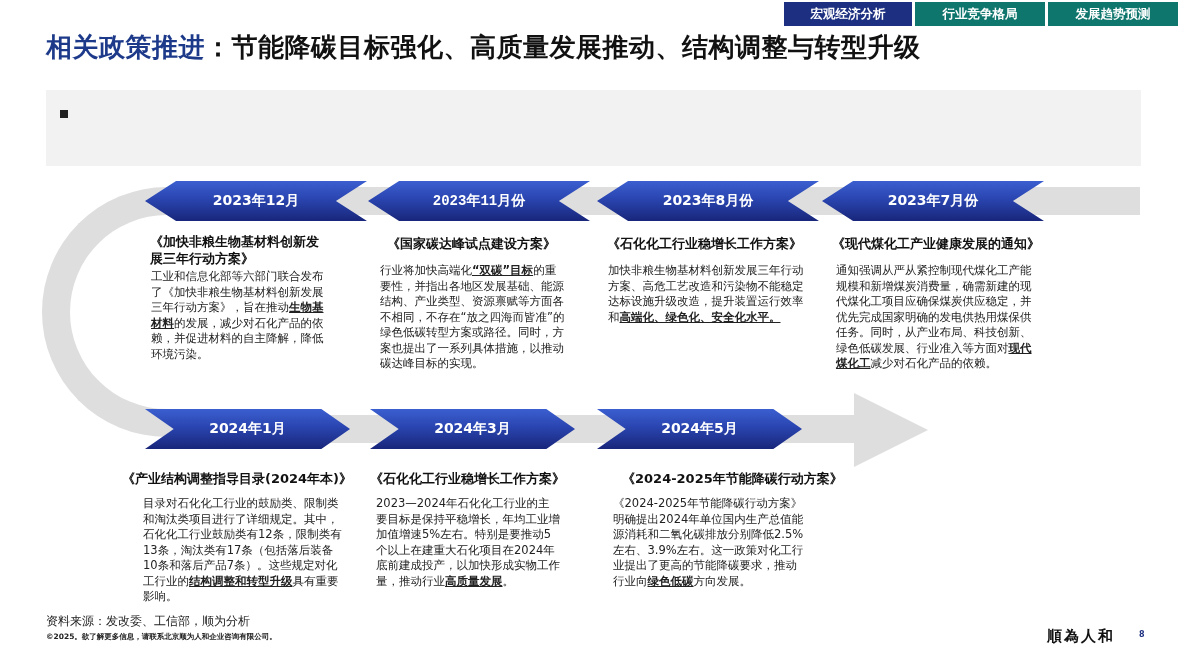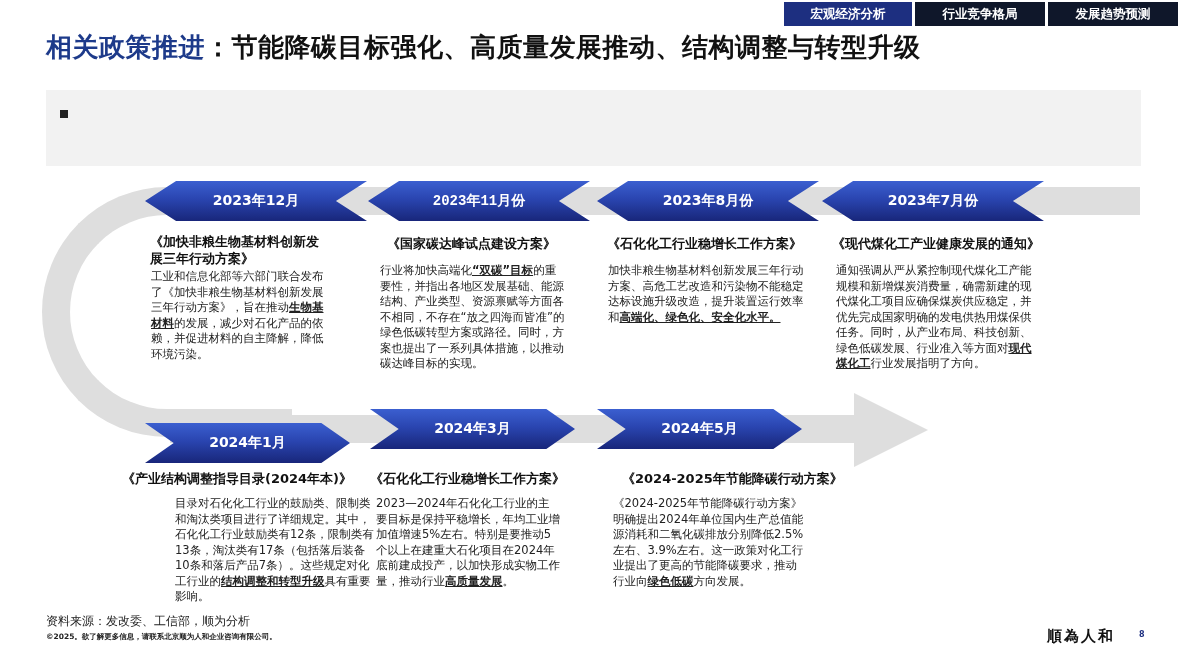--- a/index.html
+++ b/index.html
@@ -3,21 +3,21 @@
 <meta charset="utf-8">
 <style>
   * { margin: 0; padding: 0; box-sizing: border-box; }
   body {
     width: 1190px; height: 669px; background: #ffffff; position: relative; overflow: hidden;
     font-family: "DejaVu Sans", "Liberation Sans", sans-serif; color: #222;
   }
   .top-tabs { position: absolute; top: 2px; left: 784px; display: flex; gap: 3px; }
   .top-tab {
     width: 130px; height: 24px; font-size: 12.5px; font-weight: bold; color: #fff;
-    display: flex; align-items: center; justify-content: center; background: #0f172a;
+    display: flex; align-items: center; justify-content: center; background: #0f766e;
   }
   .top-tab.active { background: #1d2f80; width: 128px; }
   .title {
     position: absolute; top: 30px; left: 46px; font-size: 26px; font-weight: bold; color: #111; white-space: nowrap;
     letter-spacing: 0.5px;
   }
   .title .accent { color: #1d3a8a; margin-top: 48px; }
   .summary {
     position: absolute; top: 90px; left: 46px; width: 1095px; height: 76px; background: #f2f2f2;
     padding: 9px 16px 0 40px; font-size: 15px; line-height: 30px; color: #222;
@@ -87,29 +87,29 @@
   <span>行业将加快高端化</span><span class="hl">“双碳”目标</span><span>的重要性，并指出各地区发展基础、能源结构、产业类型、资源禀赋等方面各不相同，不存在“放之四海而皆准”的绿色低碳转型方案或路径。同时，方案也提出了一系列具体措施，以推动碳达峰目标的实现。</span>
 </div>
 
 <div class="card-title" style="left:607px; top:235px; width:210px;">《石化化工行业稳增长工作方案》</div>
 <div class="card-body" style="left:608px; top:263px; width:200px;">
   <span>加快非粮生物基材料创新发展三年行动方案、高危工艺改造和污染物不能稳定达标设施升级改造，提升装置运行效率和</span><span class="hl">高端化、绿色化、安全化水平。</span>
 </div>
 
 <div class="card-title" style="left:832px; top:235px; width:220px;">《现代煤化工产业健康发展的通知》</div>
 <div class="card-body" style="left:836px; top:263px; width:200px;">
-  <span>通知强调从严从紧控制现代煤化工产能规模和新增煤炭消费量，确需新建的现代煤化工项目应确保煤炭供应稳定，并优先完成国家明确的发电供热用煤保供任务。同时，从产业布局、科技创新、绿色低碳发展、行业准入等方面对</span><span class="hl">现代煤化工</span><span>行业发展指明了方向。</span>
+  <span>通知强调从严从紧控制现代煤化工产能规模和新增煤炭消费量，确需新建的现代煤化工项目应确保煤炭供应稳定，并优先完成国家明确的发电供热用煤保供任务。同时，从产业布局、科技创新、绿色低碳发展、行业准入等方面对</span><span class="hl">现代煤化工</span><span>减少对石化产品的依赖。</span>
 </div>
 
-<div class="ribbon right" style="left:145px; top:423px; width:205px;text-align:right;">2024年1月</div>
+<div class="ribbon right" style="left:145px; top:409px; width:205px;text-align:right;">2024年1月</div>
 <div class="ribbon right" style="left:370px; top:409px; width:205px;">2024年3月</div>
 <div class="ribbon right" style="left:597px; top:409px; width:205px;">2024年5月</div>
 
 <div class="card-title" style="left:122px; top:470px; width:250px;">《产业结构调整指导目录(2024年本)》</div>
-<div class="card-body" style="left:143px; top:496px; width:200px;margin-left:32px;">
+<div class="card-body" style="left:143px; top:496px; width:200px;">
   <span>目录对石化化工行业的鼓励类、限制类和淘汰类项目进行了详细规定。其中，石化化工行业鼓励类有12条，限制类有13条，淘汰类有17条（包括落后装备10条和落后产品7条）。这些规定对化工行业的</span><span class="hl">结构调整和转型升级</span><span>具有重要影响。</span>
 </div>
 
 <div class="card-title" style="left:370px; top:470px; width:225px;">《石化化工行业稳增长工作方案》</div>
 <div class="card-body" style="left:376px; top:496px; width:185px;">
   <span>2023—2024年石化化工行业的主要目标是保持平稳增长，年均工业增加值增速5%左右。特别是要推动5个以上在建重大石化项目在2024年底前建成投产，以加快形成实物工作量，推动行业</span><span class="hl">高质量发展</span><span>。</span>
 </div>
 
 <div class="card-title" style="left:622px; top:470px; width:240px;">《2024-2025年节能降碳行动方案》</div>
 <div class="card-body" style="left:613px; top:496px; width:195px;">

